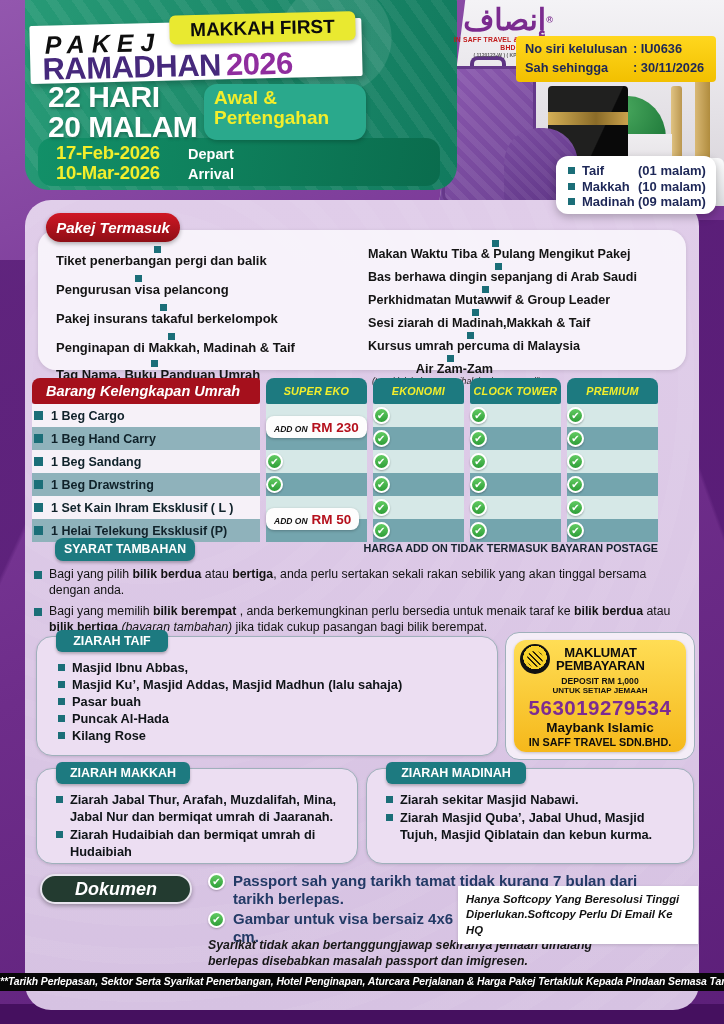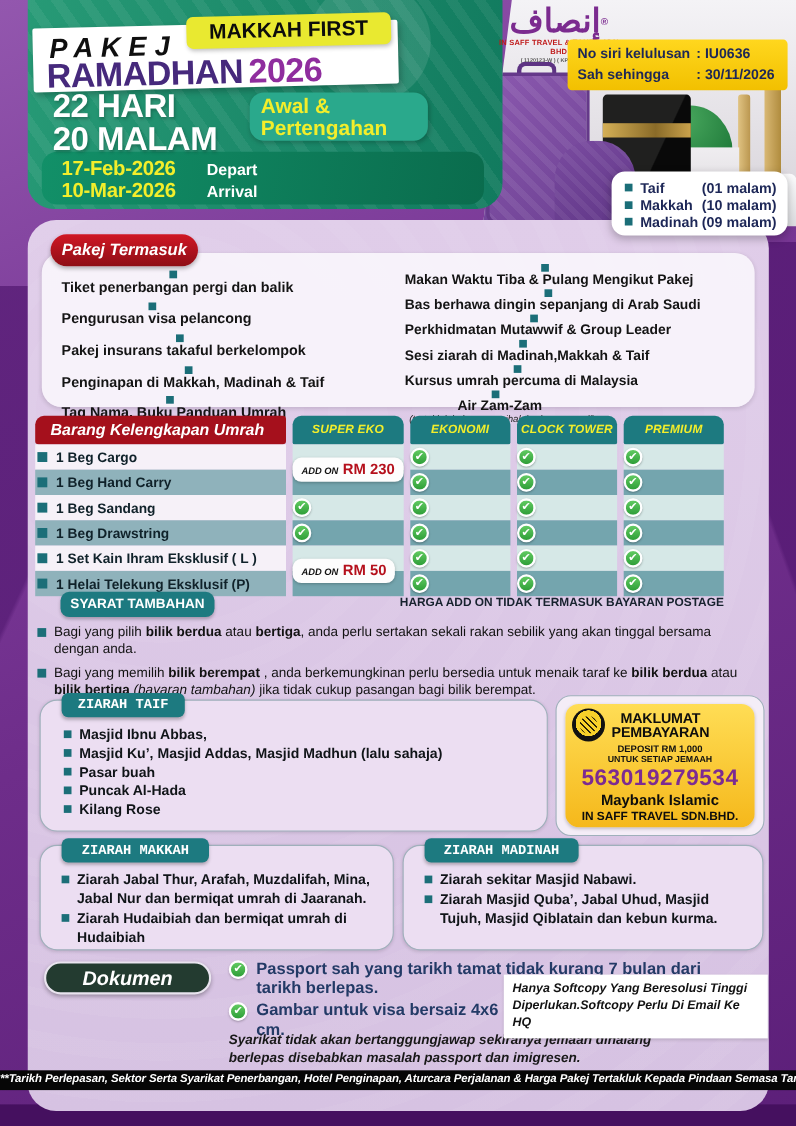--- a/index.html
+++ b/index.html
@@ -70,21 +70,21 @@
   .banner{left:30px;top:22px;width:332px;height:58px;z-index:5;background:#fff;
     transform:rotate(-1.4deg);border-radius:2px;box-shadow:2px 3px 6px rgba(0,0,0,.25);}
   .pakej{left:15px;top:5px;font-size:25px;font-style:italic;font-weight:600;letter-spacing:7px;color:#0f0f0f;}
   .ram-line{left:12px;top:26px;font-size:31px;font-weight:800;letter-spacing:-.5px;white-space:nowrap;}
   .ram-word{color:#46297c;}
   .ram-year{color:#8f2d9e;margin-left:5px;}
   .makkah-first{left:140px;top:-7px;width:186px;height:29px;background:#e9e930;border-radius:6px;
     text-align:center;line-height:29px;font-size:19px;font-weight:800;color:#0c0c0c;box-shadow:1px 2px 4px rgba(0,0,0,.25);}
 
   .duration{left:48px;top:82px;z-index:5;font-size:30px;line-height:30px;font-weight:800;color:#fff;letter-spacing:-.5px;text-shadow:1px 2px 3px rgba(0,0,0,.25);}
-  .awal{left:227px;top:84px;width:162px;height:44px;z-index:5;background:#2aa98c;border-radius:13px;
+  .awal{left:204px;top:84px;width:162px;height:56px;z-index:5;background:#2aa98c;border-radius:13px;
     padding:4px 16px 0 10px;box-shadow:1px 2px 4px rgba(0,0,0,.2);}
   .awal div{font-size:19px;line-height:20px;font-weight:800;color:#f3ee2b;}
 
   .date-panel{left:38px;top:138px;width:402px;height:48px;z-index:4;border-radius:14px;
     background:linear-gradient(100deg,#129068,#0a6c4d);padding:4px 0 0 18px;}
   .date-row{display:flex;align-items:baseline;height:20px;}
   .date-val{font-size:18.5px;font-weight:800;color:#f3ee2b;width:132px;letter-spacing:-.3px;}
   .date-lab{font-size:14.5px;font-weight:700;color:#fff;}
 
   
@@ -135,21 +135,21 @@
   .syarat-badge{left:55px;top:538px;width:140px;height:23px;font-size:12.3px;line-height:23px;}
   .syarat{left:34px;top:567px;width:656px;z-index:20;}
   .sy-item{display:flex;margin-bottom:6px;}
   .sy-item .sq{width:8px;height:8px;margin-top:4px;}
   .sy-text{font-size:12.3px;line-height:1.28;color:#121212;font-weight:500;}
   .sy-text .b{font-weight:800;}
   .sy-text .i{font-style:italic;}
 
   
   .zbox{background:#ecdef2;border:1.5px solid #9fb0bb;border-radius:16px;z-index:20;box-shadow:0 1px 3px rgba(0,0,0,.12);}
-  .zbadge{height:22px;font-size:12.5px;line-height:22px;border-radius:6px;font-family:Liberation Mono, monospace;}
+  .zbadge{height:22px;font-size:12.5px;line-height:22px;border-radius:6px;}
   .z-item{position:absolute;display:flex;z-index:21;}
   .z-item .sq{width:7px;height:7px;margin-top:4px;}
   .z-text{font-size:12.8px;line-height:1.32;font-weight:800;color:#101418;}
 
   
   .pay-outer{left:505px;top:632px;width:190px;height:128px;background:#f4edf7;border:1.5px solid #9fb0bb;border-radius:14px;z-index:20;}
   .pay-box{left:514px;top:640px;width:172px;height:112px;z-index:21;border-radius:12px;
     background:linear-gradient(180deg,#ffdd55,#f5b81b);text-align:center;padding-top:4px;box-shadow:0 1px 3px rgba(0,0,0,.2);}
   .pay-head{display:flex;align-items:center;justify-content:flex-start;padding-left:6px;}
   .tiger{width:30px;height:30px;border-radius:50%;flex:0 0 auto;position:relative;

